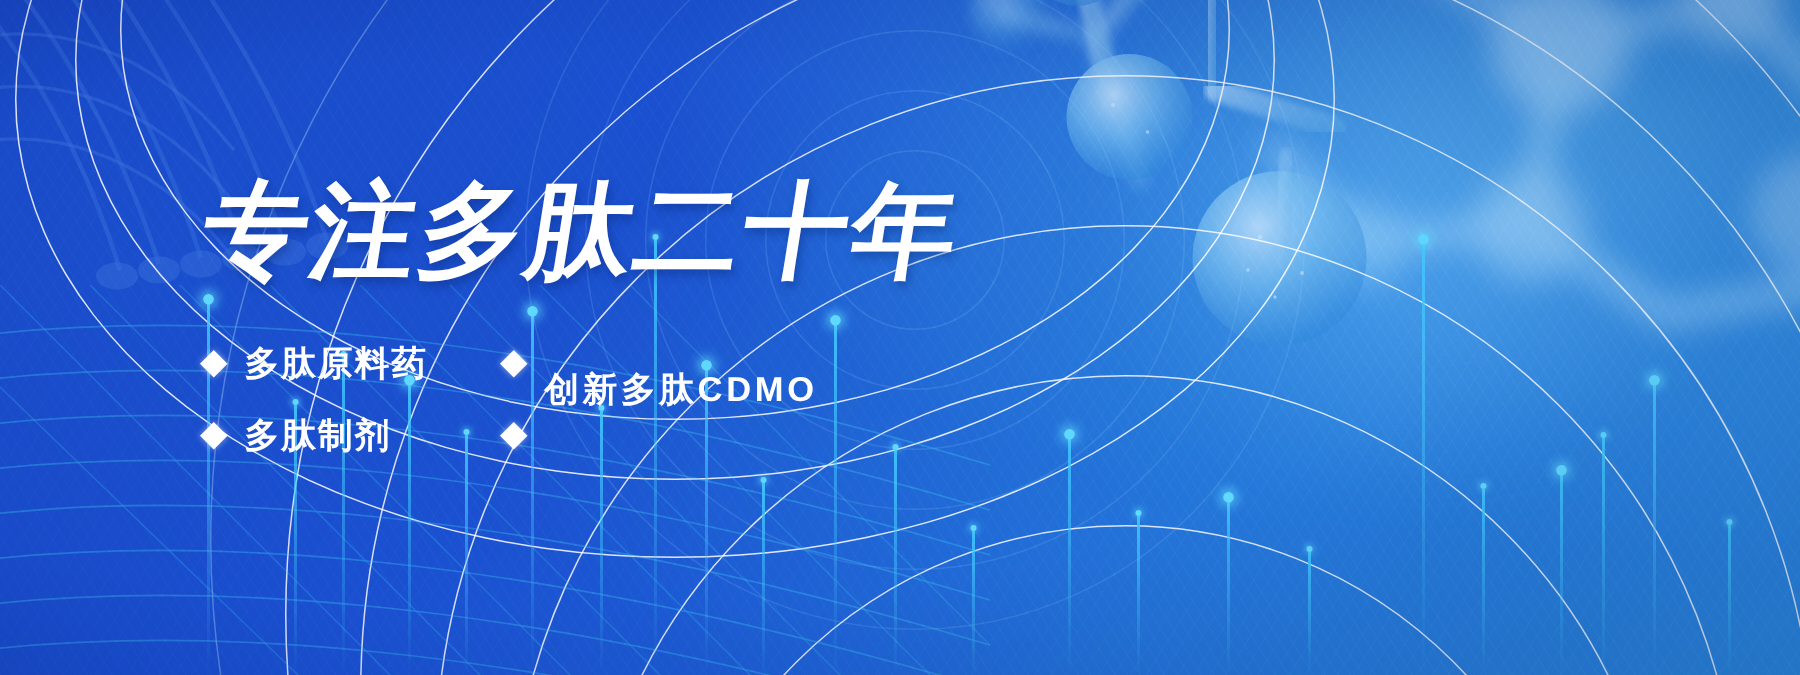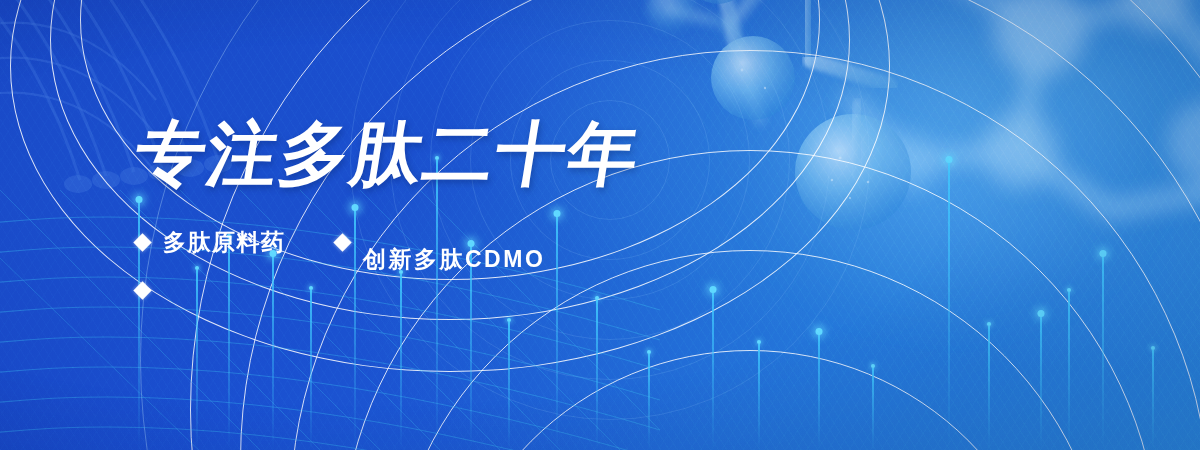--- a/index.html
+++ b/index.html
@@ -362,20 +362,24 @@
           <span class="diamond"></span>
           <span class="flabel">多肽原料药</span>
         </div>
         <div class="fitem">
           <span class="diamond"></span>
           <span class="flabel ls">创新多肽CDMO</span>
         </div>
       </div>
 
       <div class="frow">
+        <div class="fitem col1">
+          <span class="diamond"></span>
+          <span class="flabel">多肽制剂</span>
+        </div>
         <div class="fitem">
           <span class="diamond"></span>
         </div>
       </div>
 
     </div>
   </div>
 </div>
 
 </body></html>

